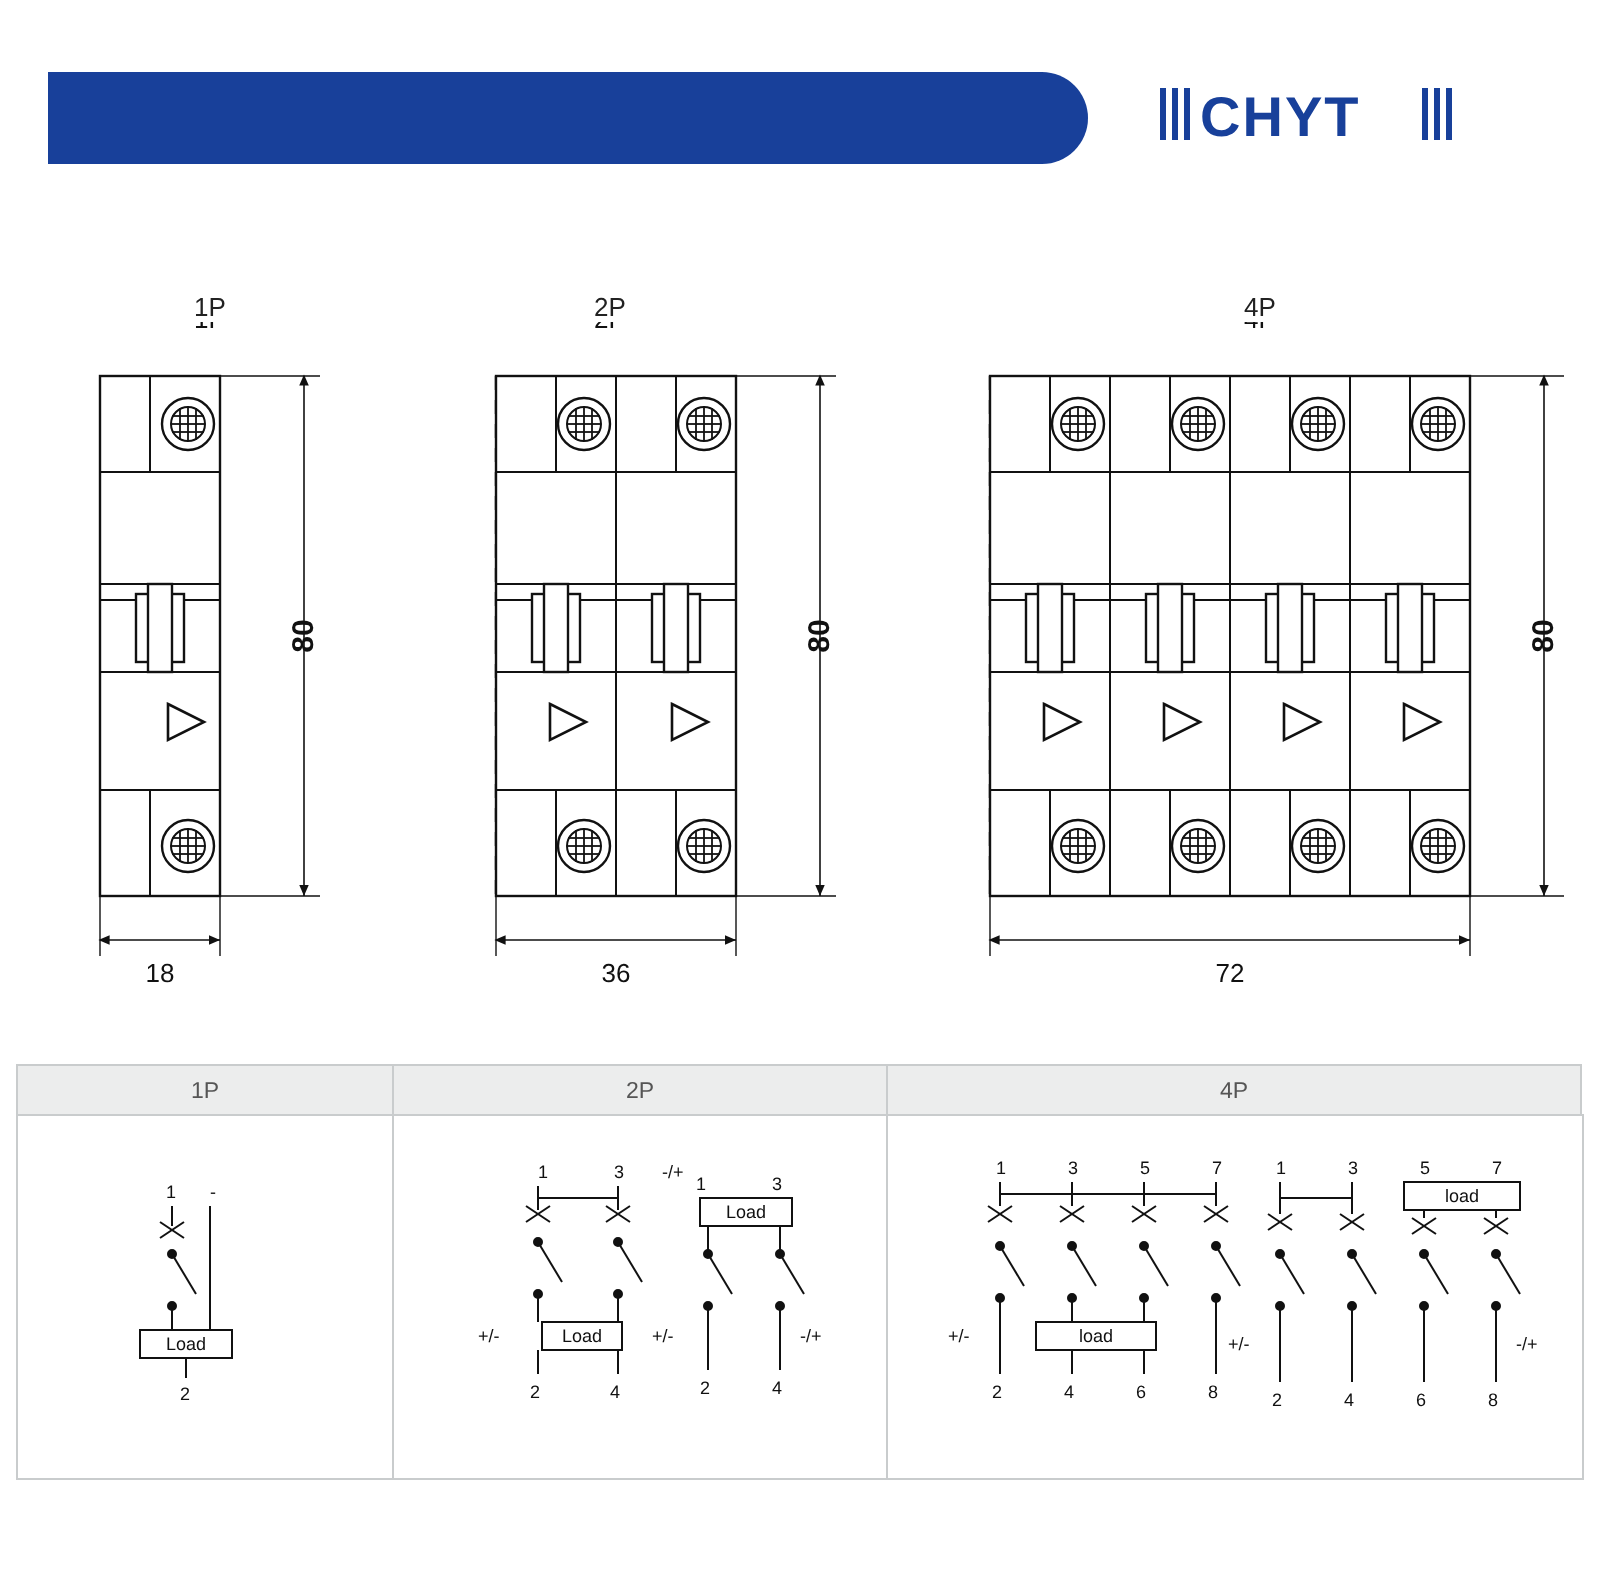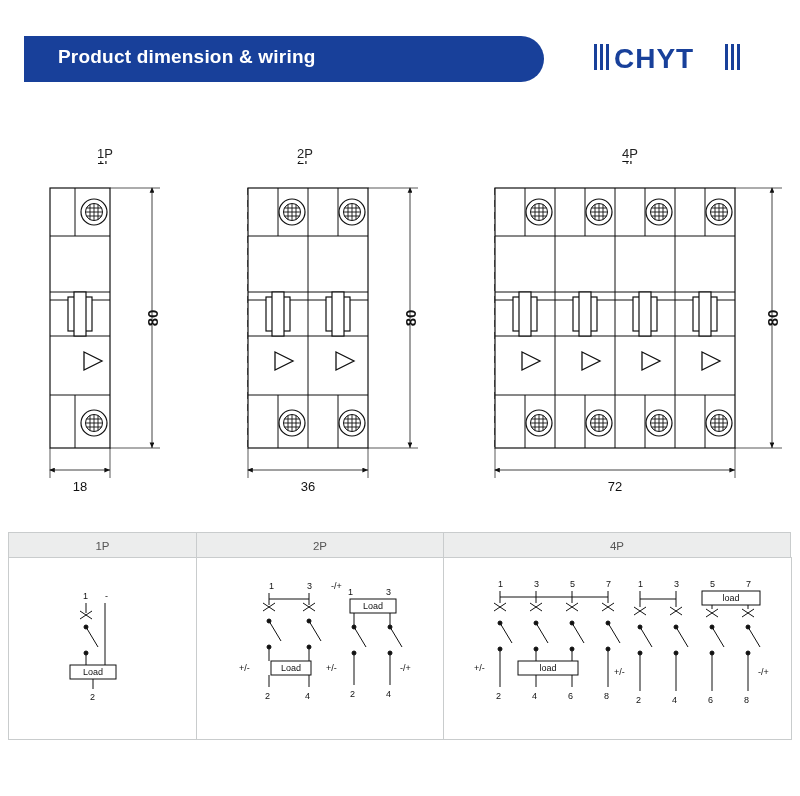--- a/index.html
+++ b/index.html
@@ -18,21 +18,21 @@
   .hdr-bar{
     position:absolute;left:24px;top:0;width:520px;height:46px;
     background:#18409a;
     border-radius:0 26px 26px 0;
   }
   .hdr-title{
     position:absolute;left:58px;top:10px;
     color:#ffffff;font-size:19px;font-weight:bold;letter-spacing:.2px;
   }
   .logo{
-    position:absolute;right:56px;top:2px;height:40px;
+    position:absolute;right:70px;top:2px;height:40px;
     display:flex;align-items:flex-start;
   }
   .logo svg{display:block;}
 
   
   .draw{
     position:absolute;left:0;top:140px;width:800px;height:380px;
   }
   .draw svg{display:block;}
 
@@ -57,21 +57,20 @@
     position:absolute;left:0;top:25px;width:784px;height:183px;
     border:1px solid #c9cccd;box-sizing:border-box;background:#fff;
   }
   .wsep{position:absolute;top:25px;width:1px;height:183px;background:#c9cccd;}
 </style>
 </head>
 <body>
 
 <div class="header">
   <div class="hdr-bar"></div>
-  <div class="hdr-title">Product dimension &amp; wiring</div>
   <div class="logo">
     <svg width="150" height="40" viewBox="0 0 150 40" aria-hidden="true">
       <g fill="#18409a">
         <rect x="0" y="6" width="3" height="26"></rect>
         <rect x="6" y="6" width="3" height="26"></rect>
         <rect x="12" y="6" width="3" height="26"></rect>
       </g>
       <text x="20" y="30" font-family="Liberation Sans, sans-serif" font-size="28" font-weight="bold" fill="#18409a" letter-spacing="1">CHYT</text>
       <g fill="#18409a">
         <rect x="131" y="6" width="3" height="26"></rect>

